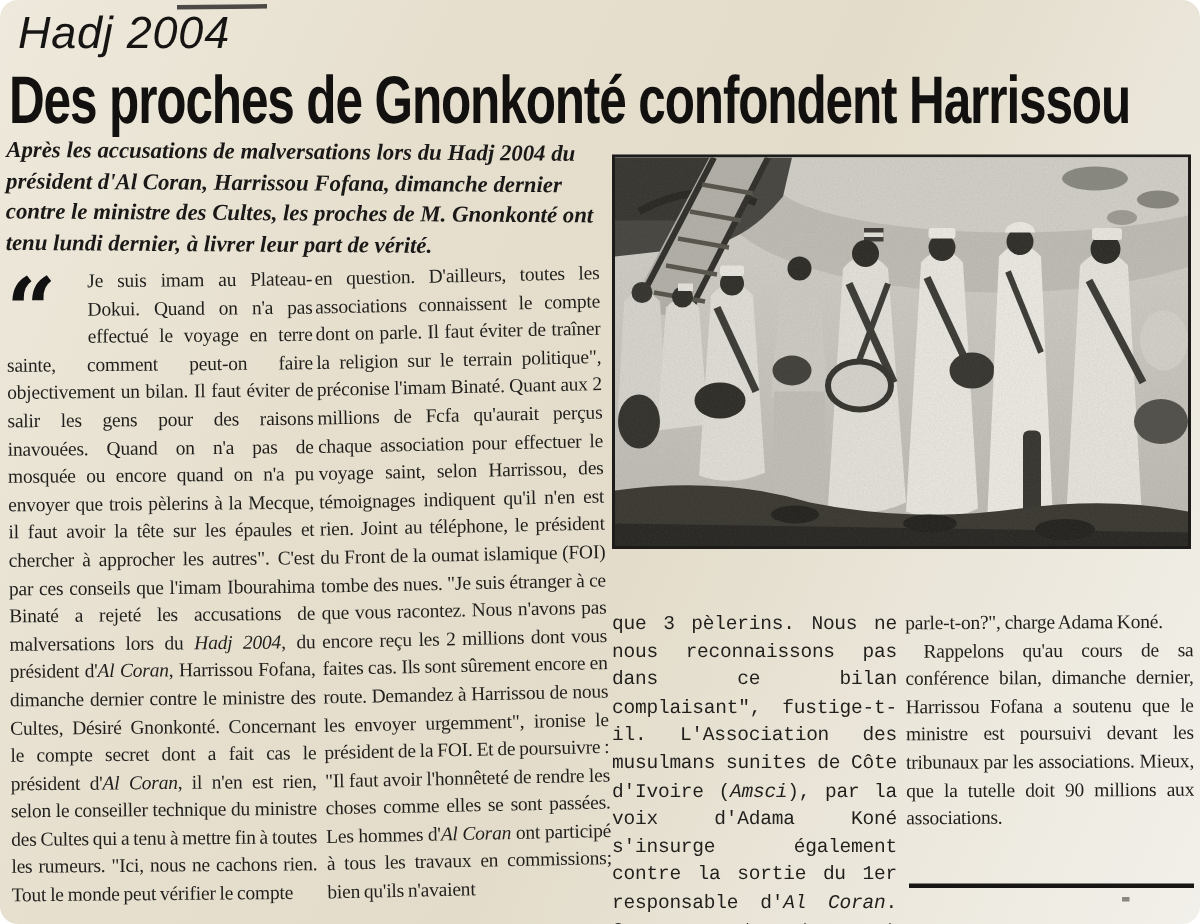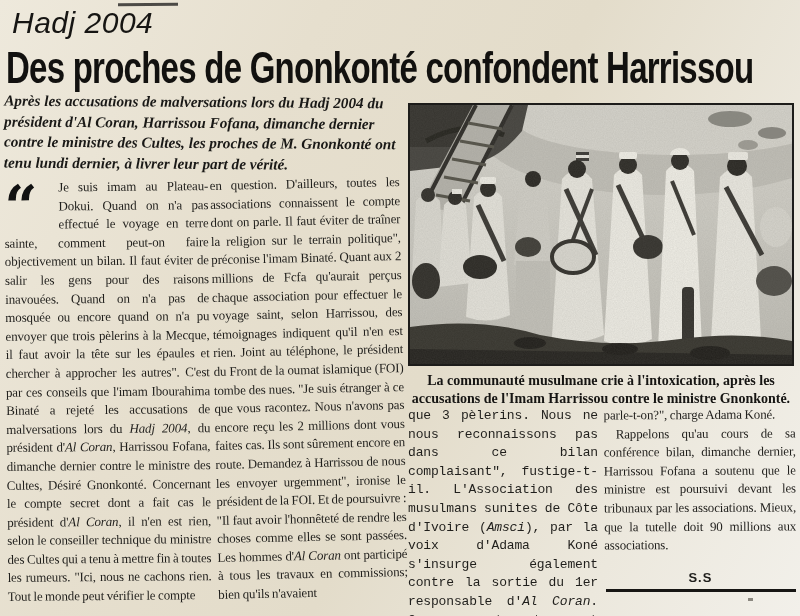--- a/index.html
+++ b/index.html
@@ -1,21 +1,21 @@
 <!DOCTYPE html>
 <html lang="fr"><head>
 <meta charset="utf-8">
 <style>
   html,body{margin:0;padding:0;}
   body{width:800px;height:616px;overflow:hidden;
        font-family:"Liberation Serif",serif;color:#1d1c1a;}
   .page{position:relative;width:800px;height:616px;
         background:
           linear-gradient(115deg, #eee9dc 0%, #e6dfce 30%, #e3dcca 55%, #ece8dd 80%, #f2f0ea 100%);
-        overflow:hidden;}
+        overflow:hidden;border-radius:12px;}
   .it{font-style:italic;}
 
   .scan-mark{position:absolute;left:118px;top:3px;width:60px;height:3px;background:#4c4a46;transform:rotate(-.5deg);}
   .speck{position:absolute;background:#8a877f;}
 
   .kicker{position:absolute;left:12px;top:6px;
           font-family:"Liberation Sans",sans-serif;font-style:italic;
           font-size:30px;letter-spacing:.5px;color:#161513;}
   .headline{position:absolute;left:6px;top:42px;
             font-family:"Liberation Sans",sans-serif;font-weight:700;
@@ -146,36 +146,34 @@
       <path d="M0,222 Q70,212 130,230 Q200,244 270,234 Q330,226 382,236 L382,259 L0,259 Z" fill="#38362f"></path>
       <path d="M0,244 L382,250 L382,259 L0,259 Z" fill="#262420"></path>
       <ellipse cx="120" cy="238" rx="16" ry="6" fill="#211f1b"></ellipse>
       <ellipse cx="210" cy="244" rx="18" ry="6" fill="#211f1b"></ellipse>
       <ellipse cx="300" cy="248" rx="20" ry="7" fill="#211f1b"></ellipse>
 
       <rect x="0" y="0" width="382" height="259" filter="url(#grain)" opacity=".35"></rect>
     </svg>
   </div>
 
-  <div class="caption">La communauté musulmane crie à l'intoxication, après les accusations de l'Imam Harrissou contre le ministre Gnonkonté.</div>
 
   <div class="bodycol col1">
     <span class="bigquote">“</span><span><span>Je suis imam au Plateau-Dokui. Quand on n'a pas effectué le voyage en terre sainte, comment peut-on faire objectivement un bilan. Il faut éviter de salir les gens pour des raisons inavouées. Quand on n'a pas de mosquée ou encore quand on n'a pu envoyer que trois pèlerins à la Mecque, il faut avoir la tête sur les épaules et chercher à approcher les autres". C'est par ces conseils que l'imam Ibourahima Binaté a rejeté les accusations de malversations lors du </span><span class="it">Hadj 2004</span><span>, du président d'</span><span class="it">Al Coran</span><span>,  Harrissou Fofana, dimanche dernier contre le ministre des Cultes, Désiré Gnonkonté. Concernant le compte secret dont a fait cas le président d'</span><span class="it">Al Coran</span><span>,  il n'en est rien, selon le conseiller technique du ministre des Cultes qui a tenu à mettre fin à toutes les rumeurs. "Ici, nous ne cachons rien. Tout le monde peut vérifier le compte</span></span>
   </div>
 
   <div class="bodycol col2">
     <span><span>en question. D'ailleurs, toutes les associations connaissent le compte dont on parle. Il faut éviter de traîner la religion sur le terrain politique", préconise l'imam Binaté. Quant aux 2 millions de Fcfa qu'aurait perçus chaque association pour effectuer le voyage saint, selon Harrissou, des témoignages indiquent qu'il n'en est rien. Joint au téléphone, le président du Front de la oumat islamique (FOI) tombe des nues. "Je suis étranger à ce que vous racontez. Nous n'avons pas encore reçu les 2 millions dont vous faites cas. Ils sont sûrement encore en route. Demandez à Harrissou de nous les envoyer urgemment", ironise le président de la FOI. Et de poursuivre : "Il faut avoir l'honnêteté de rendre les choses comme elles se sont passées. Les hommes d'</span><span class="it">Al Coran</span><span> ont participé à tous les travaux en commissions; bien qu'ils n'avaient</span></span>
   </div>
 
   <div class="bodycol col3">
     <span><span>que 3 pèlerins. Nous ne nous reconnaissons pas dans ce bilan complaisant", fustige-t-il. L'Association des musulmans sunites de Côte d'Ivoire (</span><span class="it">Amsci</span><span>), par la voix d'Adama Koné s'insurge également contre la sortie du 1er responsable d'</span><span class="it">Al Coran</span><span>. Ces comportements sont honteux. Harrissou sait ce qu'il cherche. Quand on est pas parti en terre sainte, de quel bilan</span></span>
   </div>
 
   <div class="bodycol col4">
     <p>parle-t-on?", charge Adama Koné.</p>
     <p class="indent">Rappelons qu'au cours de sa conférence bilan, dimanche dernier, Harrissou Fofana a soutenu que le ministre est poursuivi devant les tribunaux par les associations. Mieux, que la tutelle doit 90 millions aux associations.</p>
-    <div class="byline">S.S</div>
   </div>
 
   <div class="end-rule"></div>
   <div class="speck" style="left:748px;top:598px;width:5px;height:3px;"></div>
 
 </div>
 
 </body></html>

